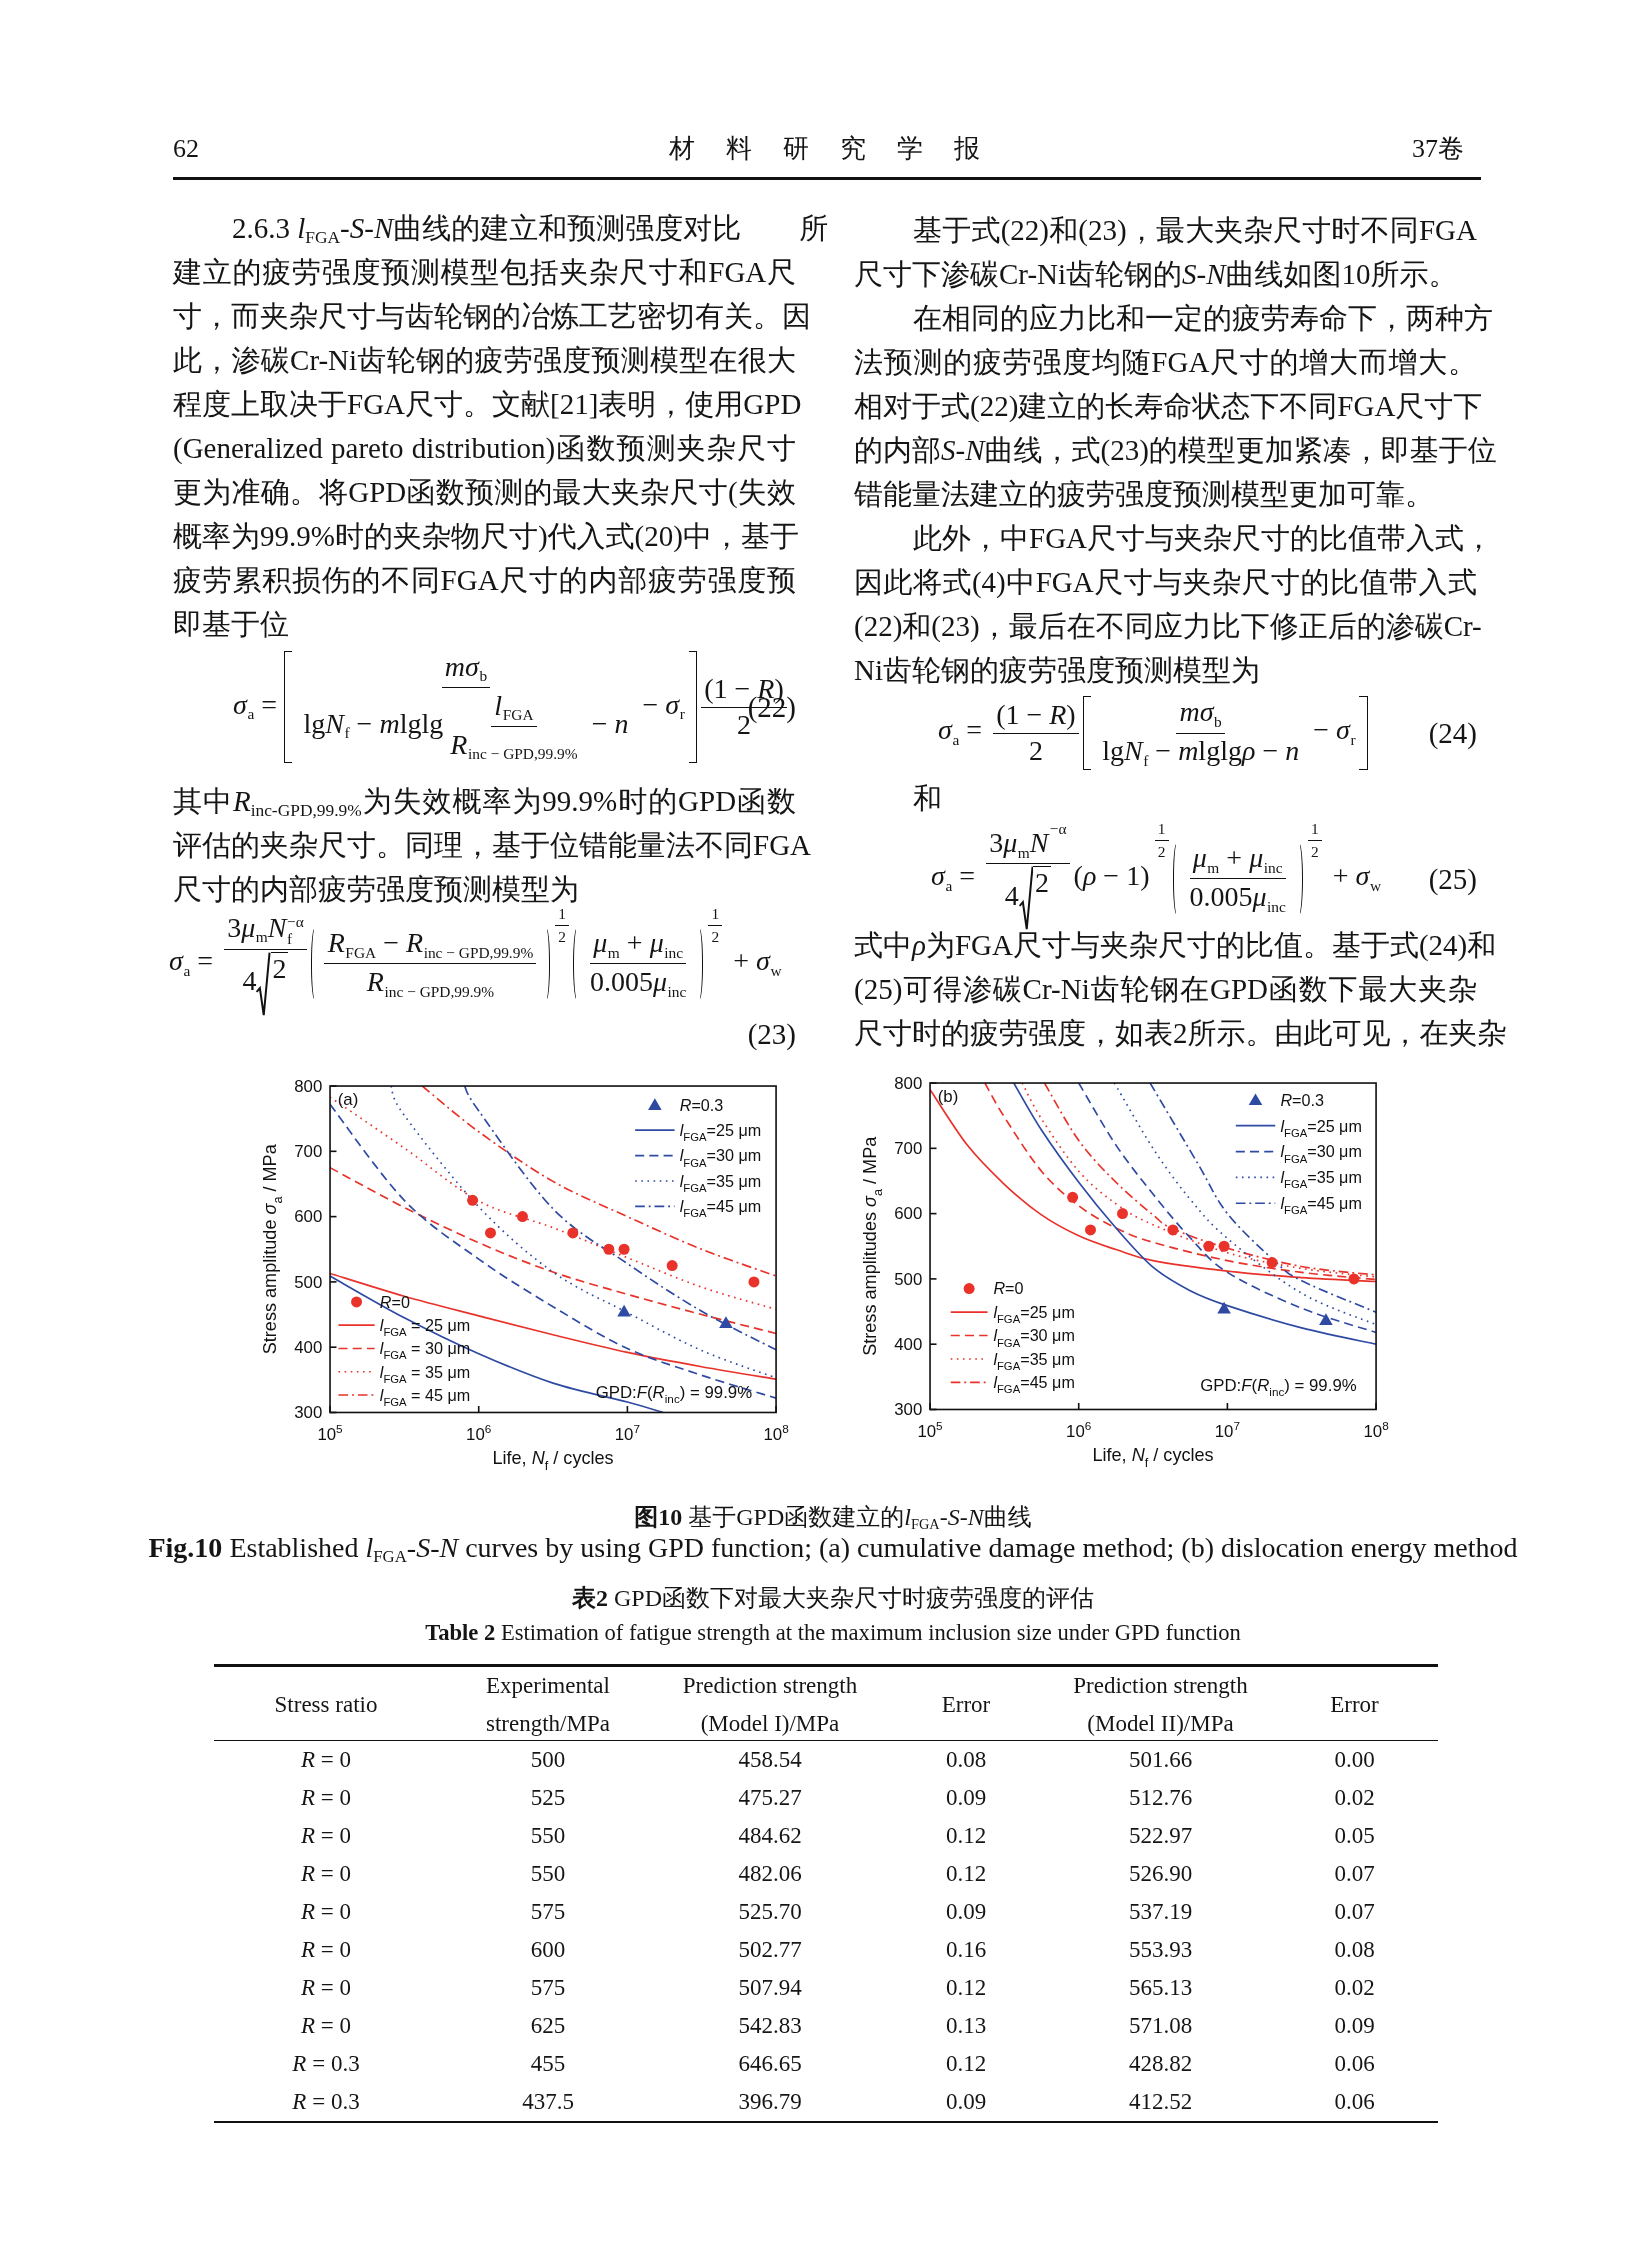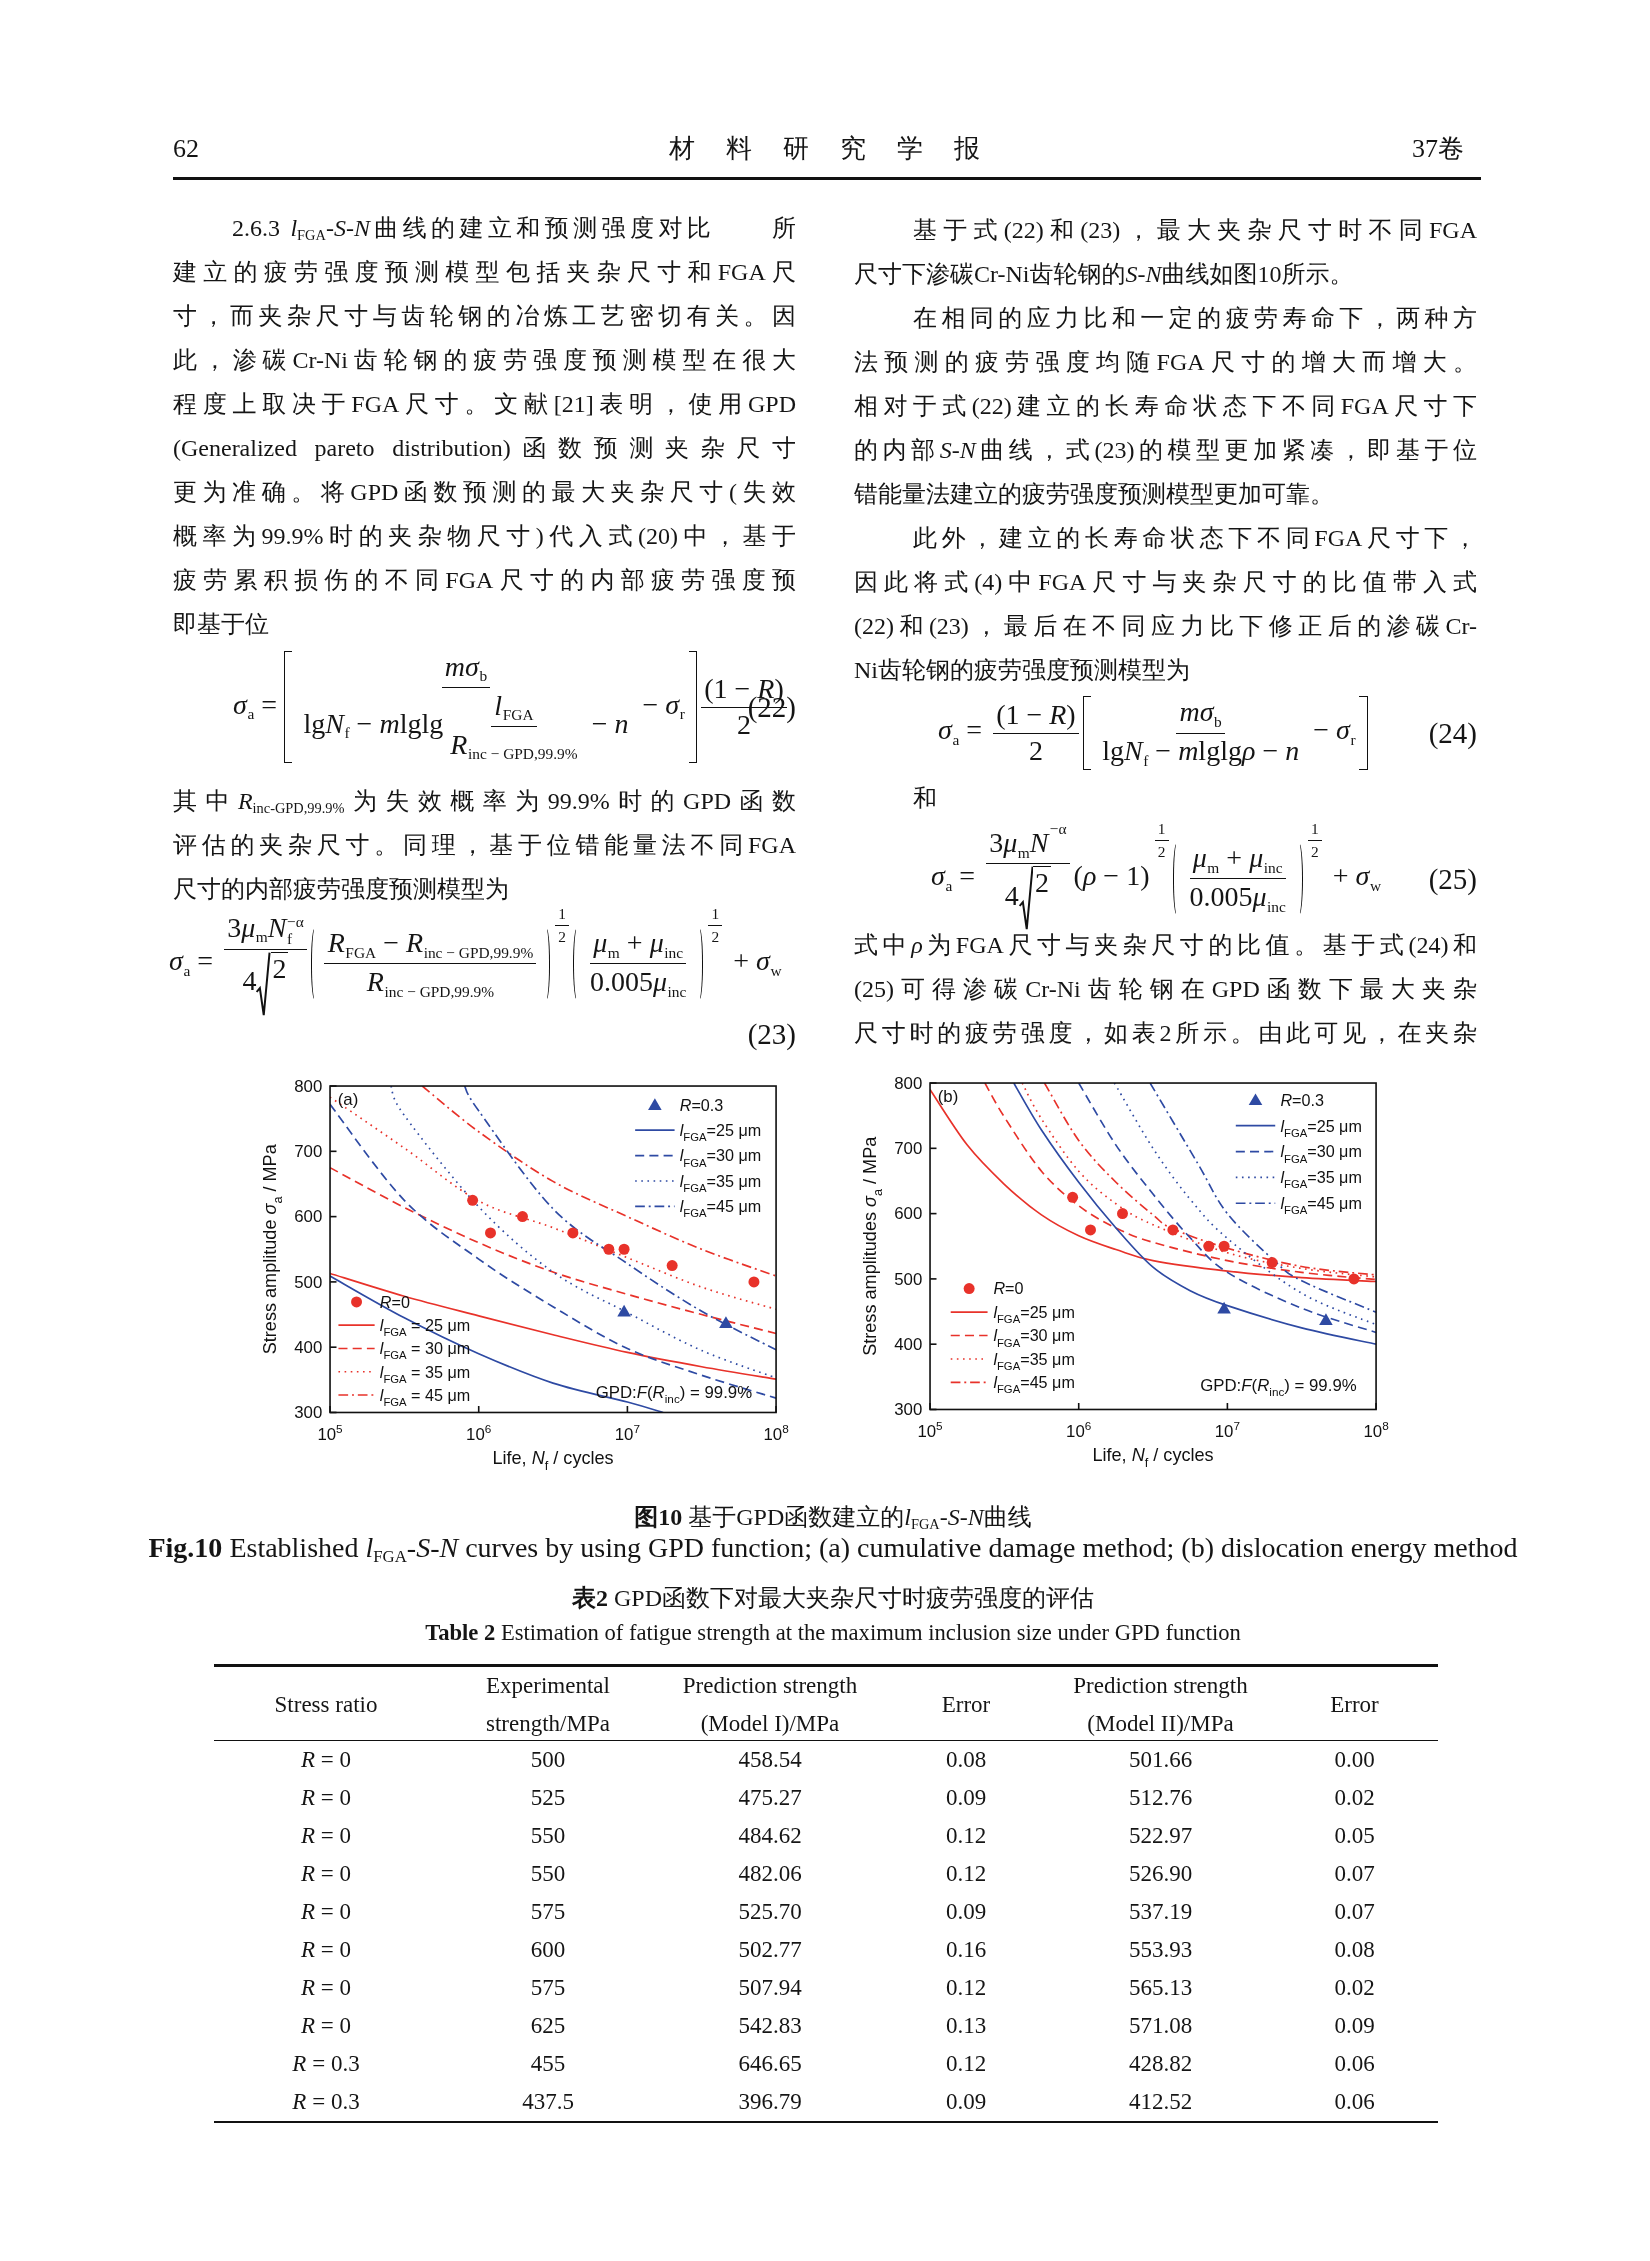--- a/index.html
+++ b/index.html
@@ -5,21 +5,21 @@
 *{box-sizing:border-box;}
 html,body{margin:0;padding:0;background:#ffffff;}
 #page{position:relative;width:1636px;height:2261px;background:#ffffff;color:#151515;font-family:"Liberation Serif","DejaVu Serif",serif;overflow:hidden;}
 
 .hdr{position:absolute;top:133px;font-size:26px;line-height:32px;white-space:nowrap;}
 #hdr-num{left:173px;}
 #hdr-title{left:669px;letter-spacing:31px;}
 #hdr-vol{right:172px;}
 #hdr-rule{position:absolute;left:173px;top:177px;width:1308px;height:3.2px;background:#111;}
 
-.para{position:absolute;width:623px;font-size:24px;}
+.para{position:absolute;width:623px;font-size:29px;}
 .line{height:44px;line-height:44px;white-space:nowrap;text-align:justify;text-align-last:justify;}
 .line.last{text-align-last:left;}
 .line.indent{padding-left:59px;}
 .i{font-style:italic;}
 .b{font-weight:bold;}
 .h{font-family:"DejaVu Serif","Liberation Serif",serif;}
 .sub{font-size:0.6em;vertical-align:-0.3em;line-height:0;}
 
 .eqbox{position:absolute;height:142px;display:flex;align-items:center;font-size:28px;white-space:nowrap;font-family:"Liberation Serif","DejaVu Serif",serif;}
 .m-i{font-style:italic;}
@@ -153,21 +153,21 @@
   <div id="eq23-num" class="eqnum">(23)</div>
 
   <div class="para" style="left:854px;top:208px;">
       <div class="line indent"><span>基于式(22)和(23)，最大夹杂尺寸时不同FGA</span></div>
       <div class="line last"><span>尺寸下渗碳Cr-Ni齿轮钢的</span><span class="i">S-N</span><span>曲线如图10所示。</span></div>
       <div class="line indent"><span>在相同的应力比和一定的疲劳寿命下，两种方</span></div>
       <div class="line"><span>法预测的疲劳强度均随FGA尺寸的增大而增大。</span></div>
       <div class="line"><span>相对于式(22)建立的长寿命状态下不同FGA尺寸下</span></div>
       <div class="line"><span>的内部</span><span class="i">S-N</span><span>曲线，式(23)的模型更加紧凑，即基于位</span></div>
       <div class="line last"><span>错能量法建立的疲劳强度预测模型更加可靠。</span></div>
-      <div class="line indent"><span>此外，建立的长寿命状态下不同FGA尺寸下，</span></div>
+      <div class="line indent"><span>此外，中FGA尺寸与夹杂尺寸的比值带入式，</span></div>
       <div class="line"><span>因此将式(4)中FGA尺寸与夹杂尺寸的比值带入式</span></div>
       <div class="line"><span>(22)和(23)，最后在不同应力比下修正后的渗碳Cr-</span></div>
       <div class="line last"><span>Ni齿轮钢的疲劳强度预测模型为</span></div>
     </div>
 
   <div id="eq24" class="eqbox">
       <span class="m-seq"><span class="m-i">σ</span><span class="m-sub"><span class="m-t">a</span></span><span class="m-t"> = </span><span class="m-frac">
           <span class="m-num"><span class="m-seq"><span class="m-t">(1 − </span><span class="m-i">R</span><span class="m-t">)</span></span></span>
           <span class="m-den"><span class="m-t">2</span></span>
         </span><span class="m-br sq">

